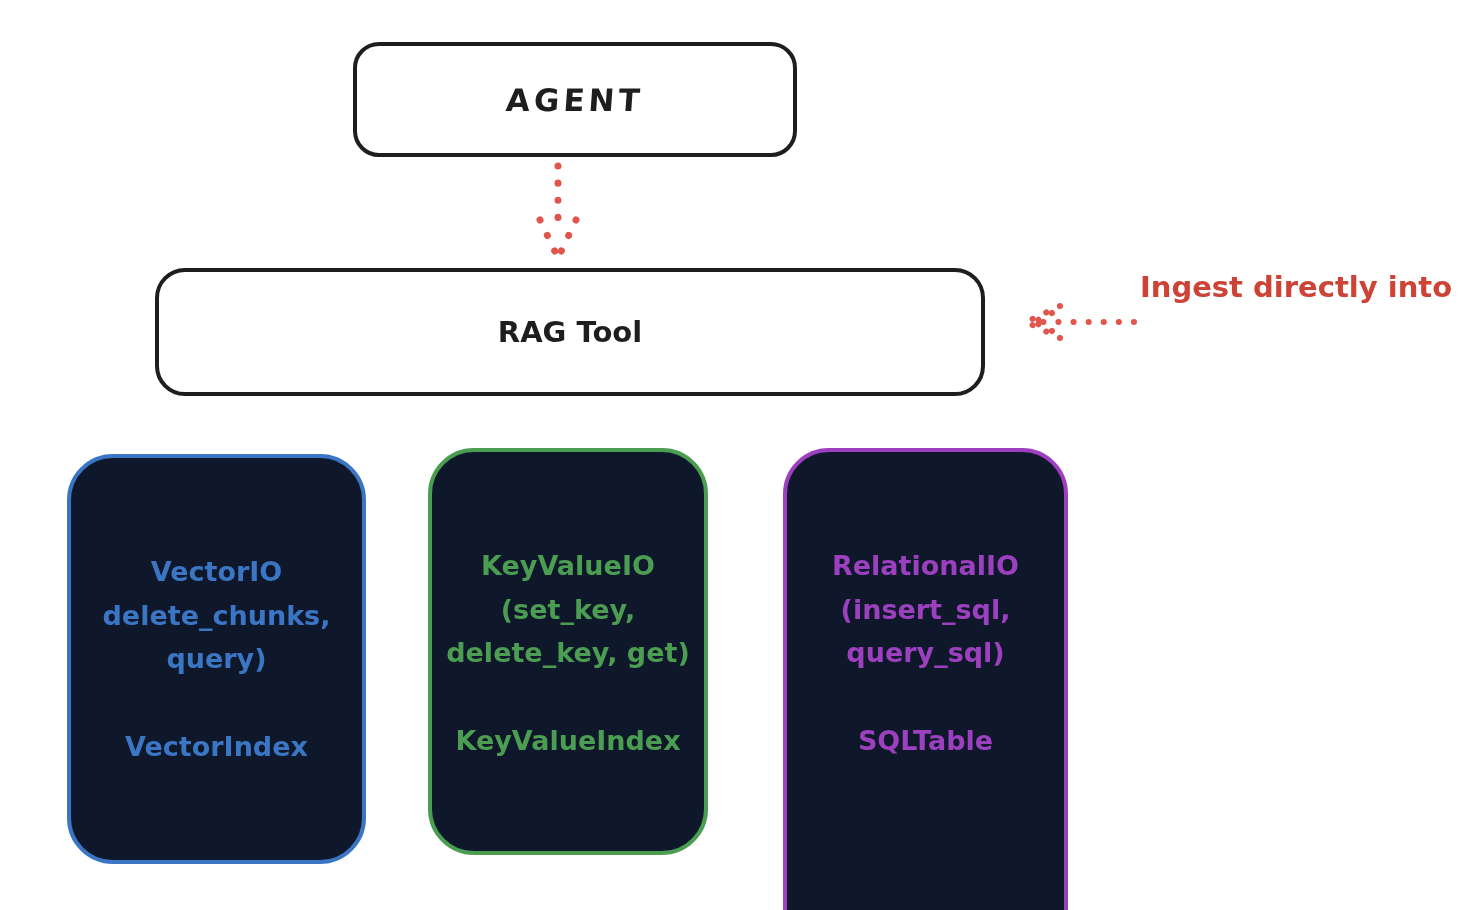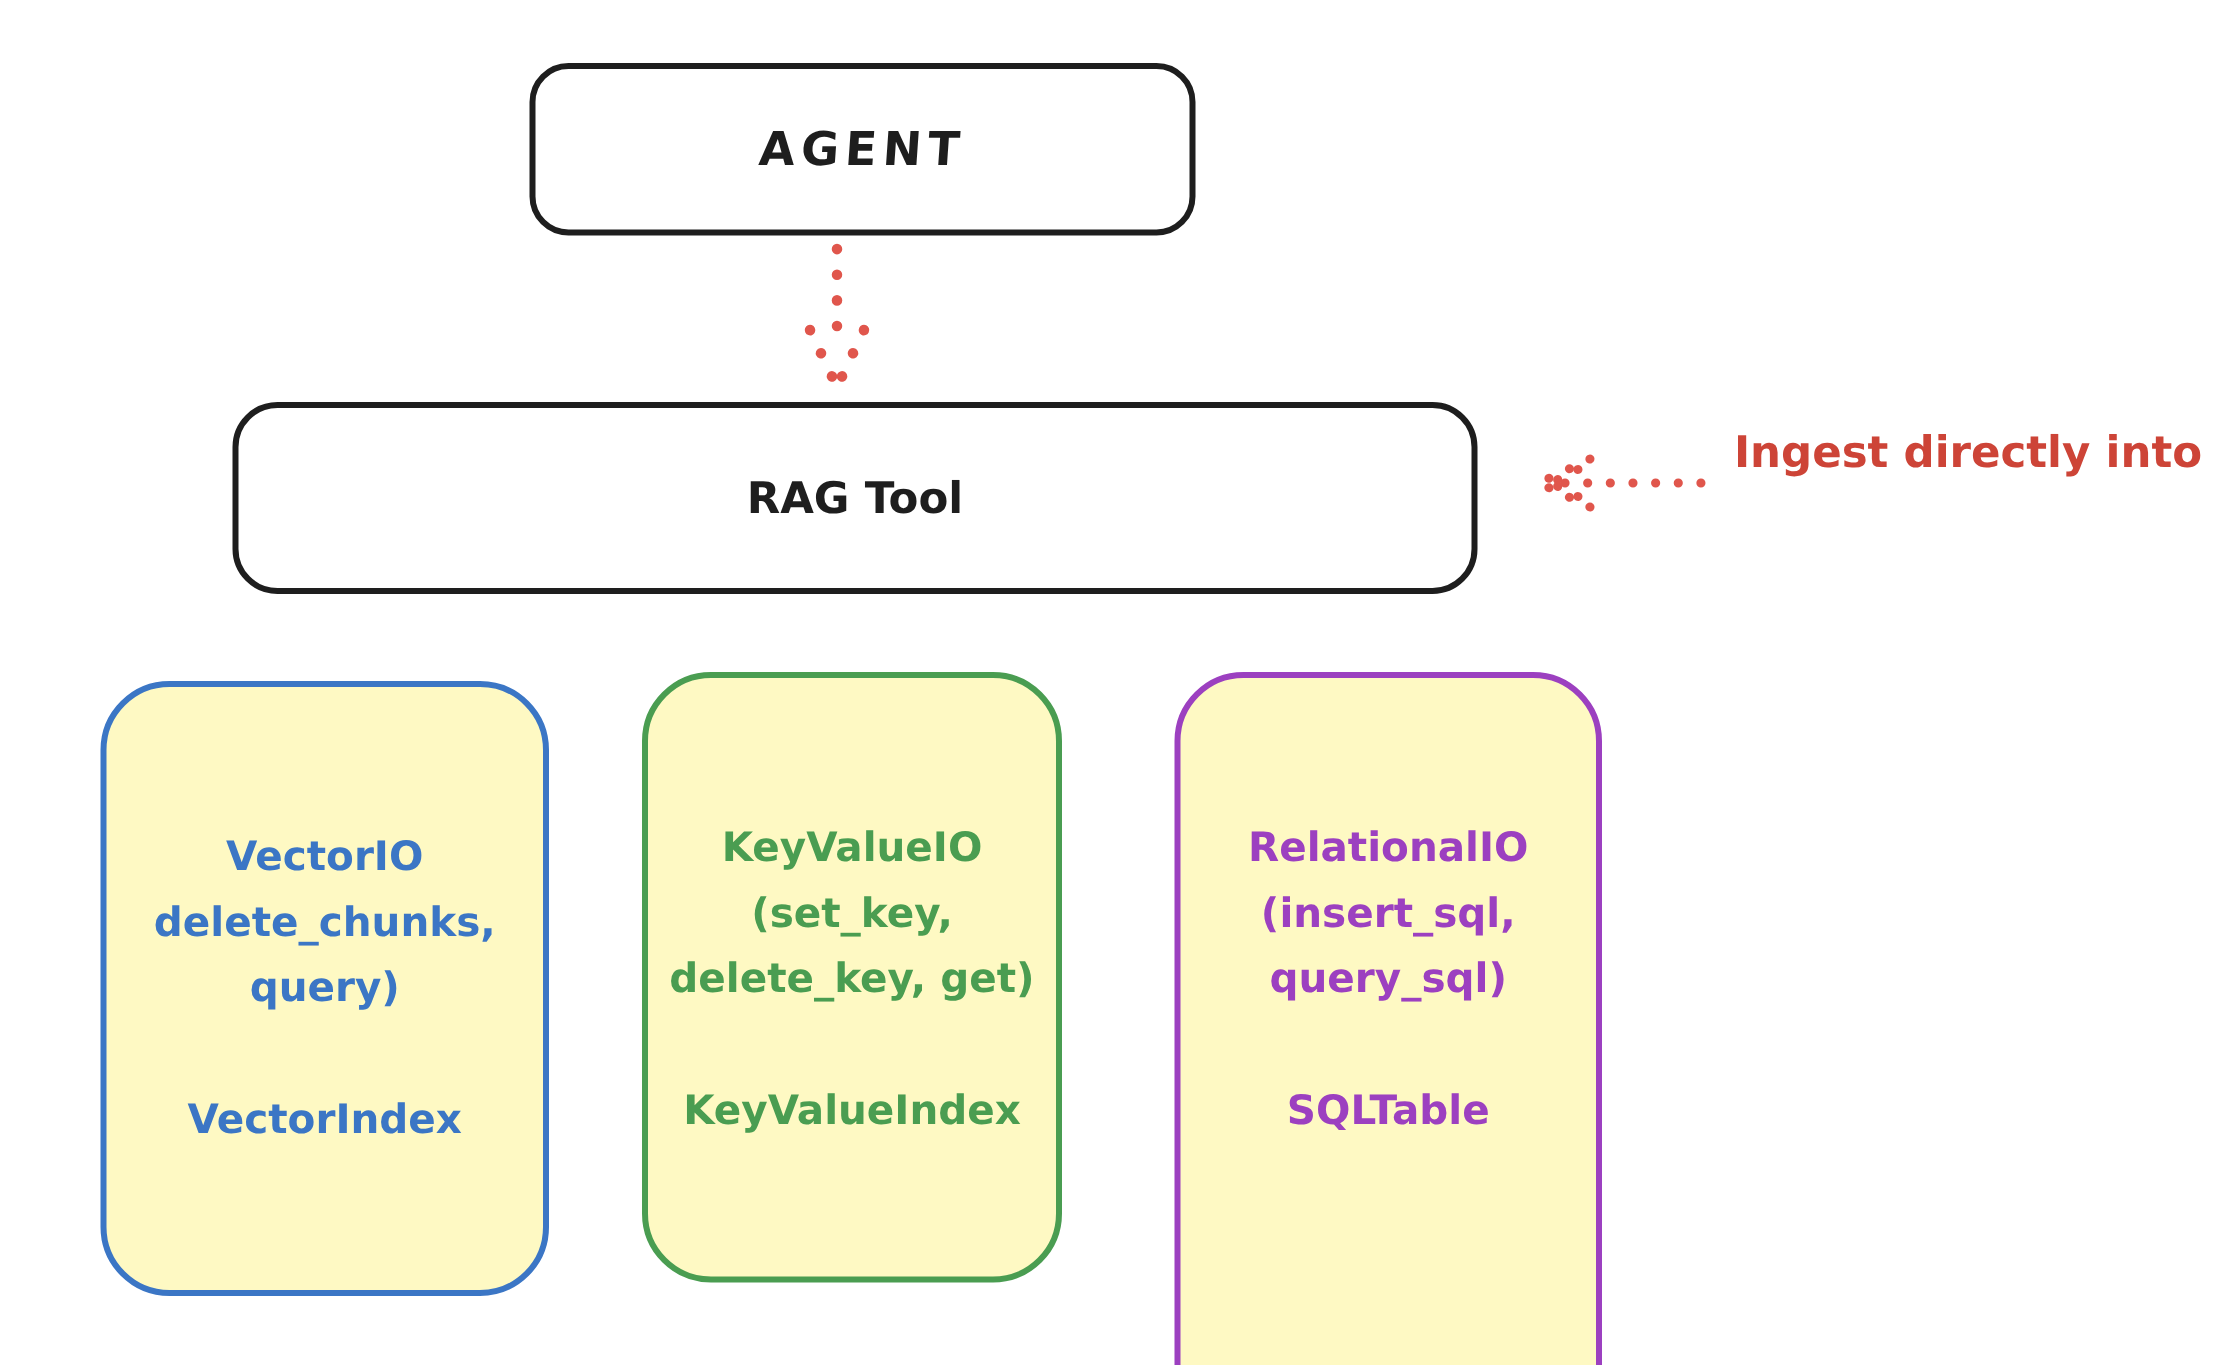--- a/index.html
+++ b/index.html
@@ -49,32 +49,32 @@
     font-size: 29px;
     font-weight: 600;
   }
   .arrow-svg {
     position: absolute;
   }
   .arrow-down-svg { left: 532px; top: 162px; }
   .arrow-left-svg { left: 1016px; top: 300px; }
   .annotation {
     position: absolute;
-    left: 1140px; top: 281px;
+    left: 1140px; top: 267px;
     width: 344px;
-    text-align: center;
+    text-align: left;
     color: #cd4437;
     font-size: 29px;
     font-weight: 700;
     line-height: 1.38;
   }
   .storage {
     position: absolute;
     box-sizing: border-box;
-    background: #fef9c3;
+    background: #0f172a;
     border: 4px solid;
     border-radius: 46px;
     text-align: center;
   }
   .storage-blue {
     left: 67px; top: 454px;
     width: 299px; height: 410px;
     border-color: #3b76c5;
     color: #3b76c5;
   }

